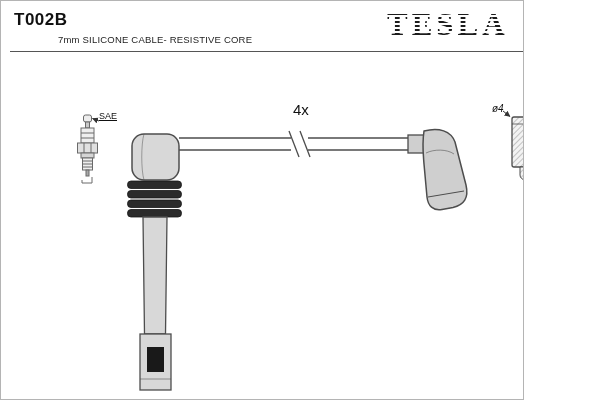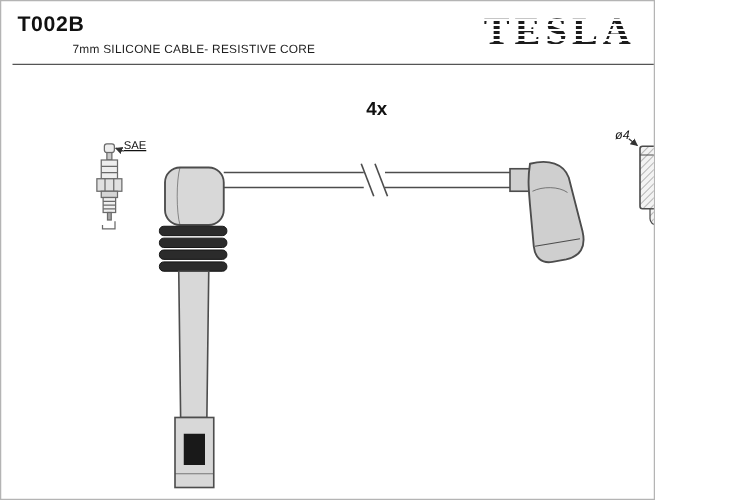--- a/index.html
+++ b/index.html
@@ -14,21 +14,21 @@
     position:absolute;left:386px;top:8px;line-height:1;
     font-family:"Liberation Serif",serif;font-weight:bold;font-size:31px;
     letter-spacing:4px;color:#1c1c1c;
   }
   .brand-stripes{
     position:absolute;left:380px;top:8px;width:122px;height:33px;
     background:repeating-linear-gradient(180deg,rgba(255,255,255,0) 0 2.4px,#ffffff 2.4px 4px);
     pointer-events:none;
   }
   .rule{position:absolute;left:9px;top:50px;width:582px;height:1px;background:#555;}
-  .qty{position:absolute;left:292px;top:78px;font-size:15px;font-weight:700;}
+  .qty{position:absolute;left:292px;top:100px;font-size:15px;font-weight:400;}
   .label-sae{position:absolute;left:98px;top:110px;font-size:9px;text-decoration:underline;}
   .label-dia{position:absolute;left:491px;top:102px;font-size:10px;font-style:italic;}
   svg.drawing{position:absolute;left:0;top:0;}
 </style>
 </head>
 <body>
 
 <div class="page">
 
   <svg class="drawing" width="600" height="400" viewBox="0 0 600 400">

